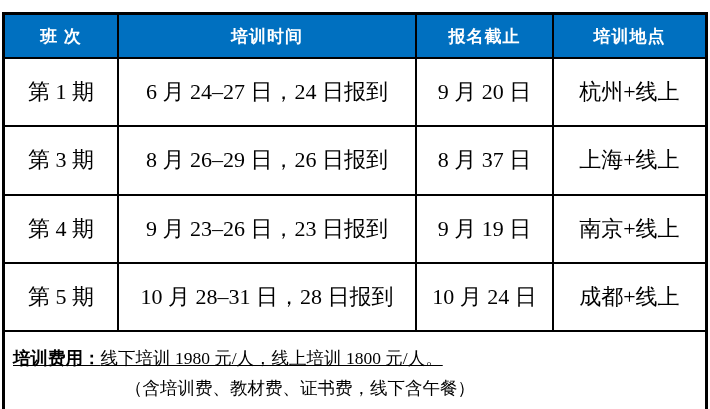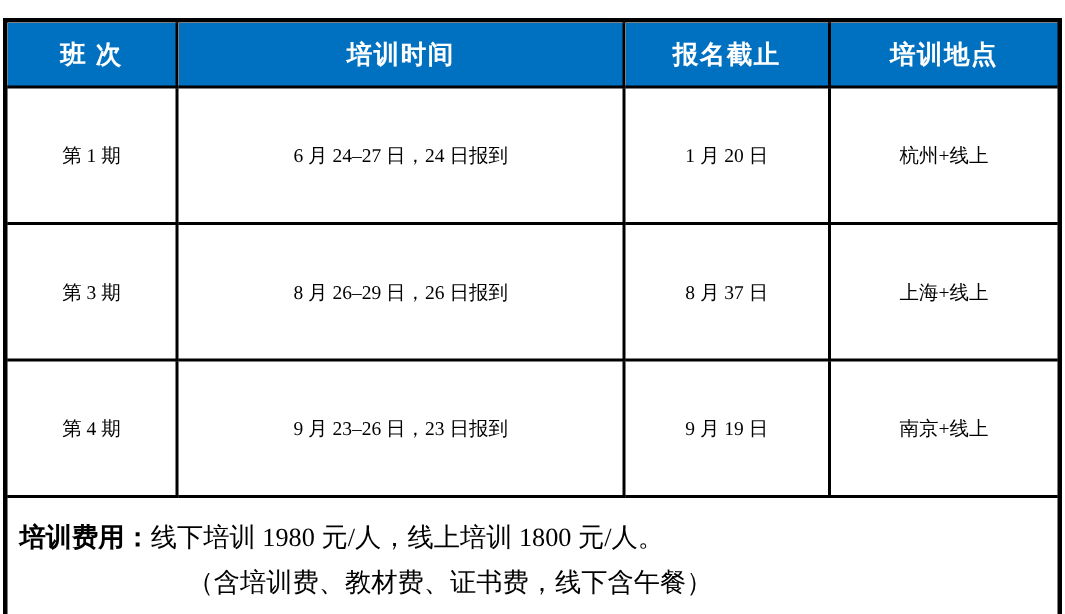--- a/index.html
+++ b/index.html
@@ -17,32 +17,32 @@
     border:2px solid #000;
     overflow:hidden;white-space:nowrap;
   }
   th.hdr{
     background:#0070C0;color:#ffffff;
     font-family:"Liberation Sans","DejaVu Sans",sans-serif;
     font-weight:bold;font-size:17px;height:40px;
     text-align:center;vertical-align:middle;letter-spacing:1px;
   }
   td.cell{
-    font-size:13px;color:#000000;height:38px;
+    font-size:22px;color:#000000;height:38px;
     text-align:center;vertical-align:middle;
   }
   .col-banci{width:114px;}
   .col-time{width:297px;}
   .col-deadline{width:136px;}
   .col-place{width:153px;}
   td.fee-cell{
     height:74px;text-align:left;vertical-align:middle;
     padding:4px 8px;font-size:17.5px;color:#000000;white-space:normal;
   }
-  .fee-line1{line-height:30px;}
+  .fee-line1{line-height:30px;text-decoration:underline;}
   .fee-label{
     font-family:"Liberation Sans","DejaVu Sans",sans-serif;
     font-weight:bold;
   }
   .fee-line2{line-height:30px;padding-left:112px;}
 </style>
 </head>
 <body>
 
 <div class="page">
@@ -58,35 +58,41 @@
         <th class="hdr">班  次</th>
         <th class="hdr">培训时间</th>
         <th class="hdr">报名截止</th>
         <th class="hdr">培训地点</th>
       </tr>
     </thead>
     <tbody>
       <tr>
         <td class="cell">第 1 期</td>
         <td class="cell">6 月 24–27 日，24 日报到</td>
-        <td class="cell">1 月 20 日</td>
+        <td class="cell">9 月 20 日</td>
         <td class="cell">杭州+线上</td>
       </tr>
       <tr>
         <td class="cell">第 3 期</td>
         <td class="cell">8 月 26–29 日，26 日报到</td>
         <td class="cell">8 月 37 日</td>
         <td class="cell">上海+线上</td>
       </tr>
       <tr>
         <td class="cell">第 4 期</td>
         <td class="cell">9 月 23–26 日，23 日报到</td>
         <td class="cell">9 月 19 日</td>
         <td class="cell">南京+线上</td>
       </tr>
+      <tr>
+        <td class="cell">第 5 期</td>
+        <td class="cell">10 月 28–31 日，28 日报到</td>
+        <td class="cell">10 月 24 日</td>
+        <td class="cell">成都+线上</td>
+      </tr>
     </tbody>
     <tfoot>
       <tr>
         <td class="fee-cell" colspan="4">
           <div class="fee-line1"><span class="fee-label">培训费用：</span><span>线下培训 1980 元/人，线上培训 1800 元/人。</span></div>
           <div class="fee-line2">（含培训费、教材费、证书费，线下含午餐）</div>
         </td>
       </tr>
     </tfoot>
   </table>

